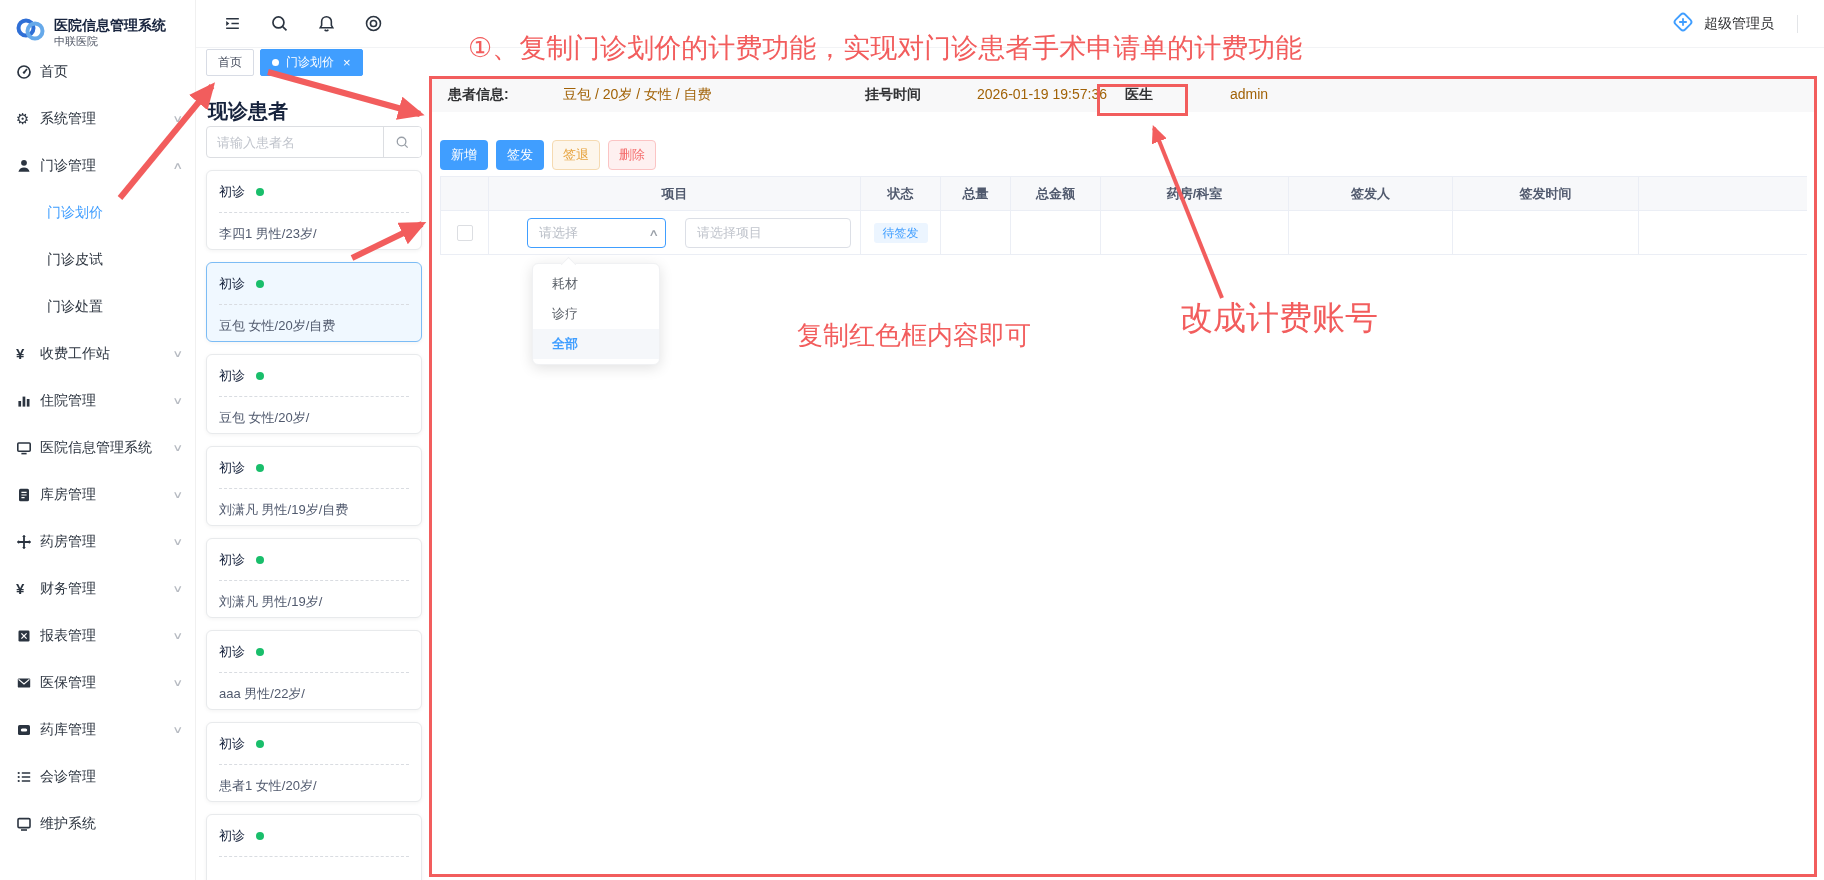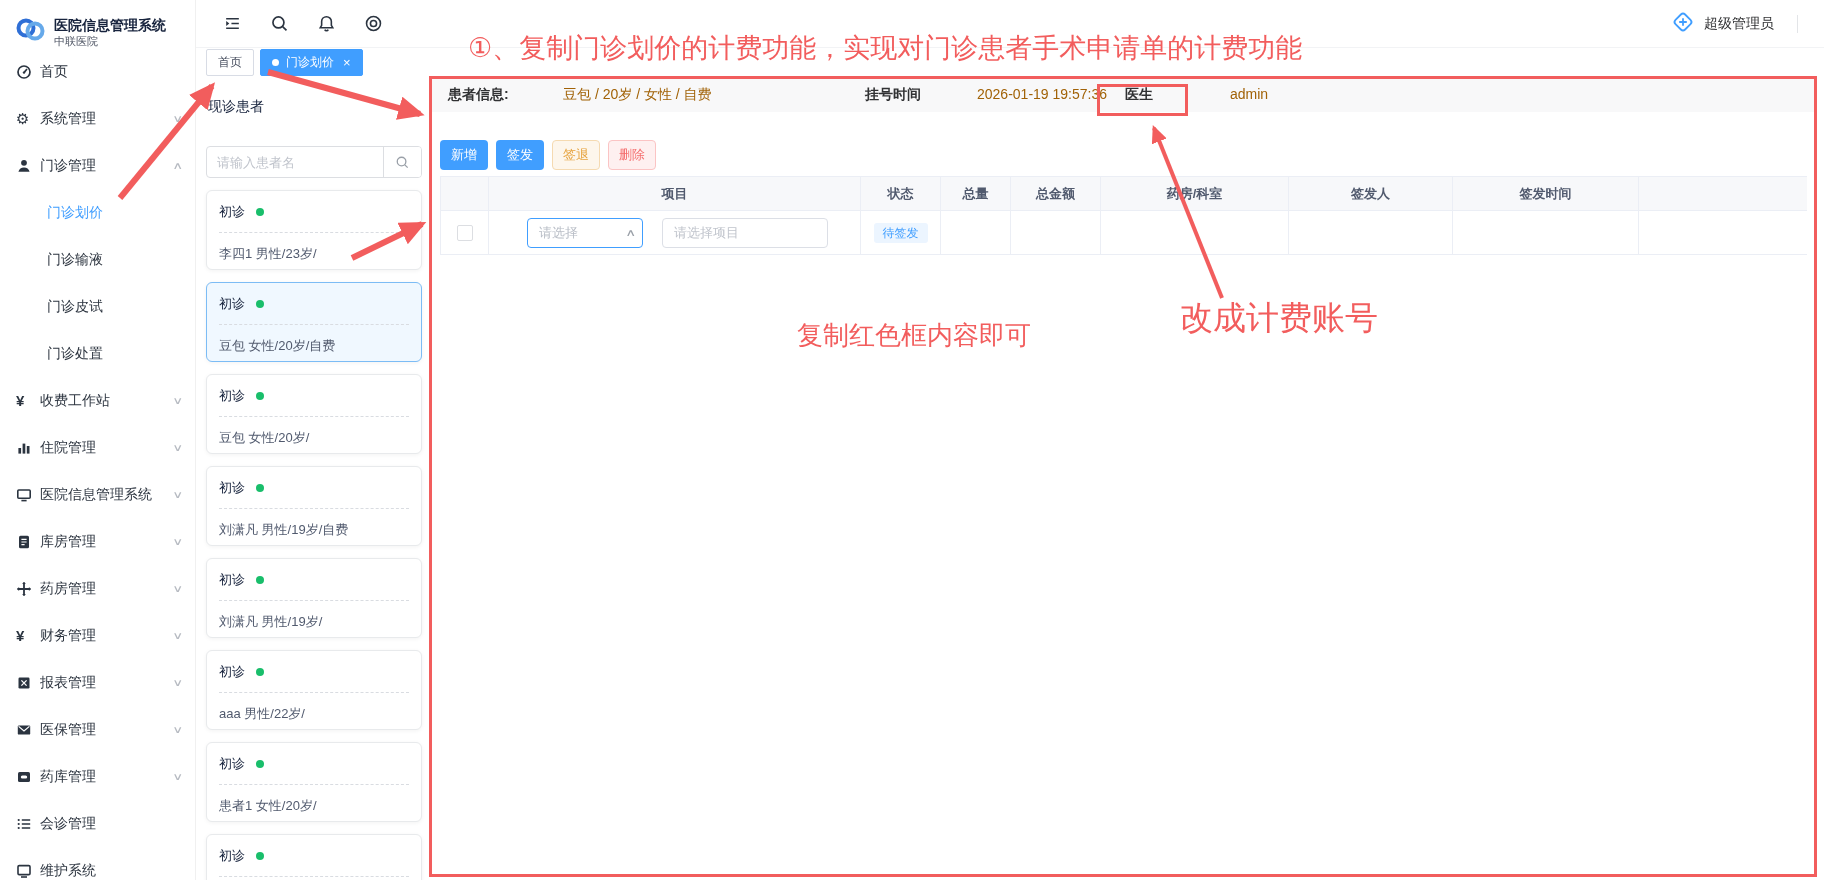--- a/index.html
+++ b/index.html
@@ -32,21 +32,21 @@
   .tabbar{position:absolute;left:196px;top:48px;width:1628px;height:28px;background:#fff;
           display:flex;align-items:center;gap:6px;padding-left:10px;box-sizing:border-box;}
   .tab{height:25px;padding:0 11px;font-size:12px;display:inline-flex;align-items:center;
        border:1px solid #d8dce5;color:#495060;background:#fff;border-radius:2px;cursor:pointer;white-space:nowrap;}
   .tab.active{background:#409eff;border-color:#409eff;color:#fff;gap:7px;}
   .tab .dot{width:7px;height:7px;border-radius:50%;background:#fff;}
   .tab .close{margin-left:2px;font-size:13px;line-height:1;}
   
   .ppanel{position:absolute;left:196px;top:76px;width:234px;height:804px;background:#fff;
           padding:10px 8px 0 10px;box-sizing:border-box;overflow:hidden;}
-  .pp-title{font-size:14px;font-weight:normal;color:#17233d;margin:12px 0 28px 2px;height:20px;}
+  .pp-title{font-size:20px;font-weight:bold;color:#17233d;margin:12px 0 8px 2px;height:20px;}
   .pp-search{display:flex;height:30px;border:1px solid #dcdee2;border-radius:4px;overflow:hidden;margin-bottom:12px;background:#fff;}
   .pp-search input{flex:1;min-width:0;border:none;outline:none;padding:0 10px;font-size:13px;color:#333;
                    font-family:inherit;background:transparent;}
   .pp-search input::placeholder{color:#c0c4cc;}
   .pp-search .sbtn{width:37px;border-left:1px solid #dcdee2;display:flex;align-items:center;justify-content:center;
                    color:#9aa0a8;cursor:pointer;background:#fff;}
   .pcard{border:1px solid #e8eaec;border-radius:6px;padding:12px 12px;margin-bottom:12px;background:#fff;
          box-shadow:0 1px 4px rgba(0,0,0,.05);box-sizing:border-box;height:80px;cursor:pointer;}
   .pcard.selected{border-color:#7cbcf5;background:#f0f8ff;}
   .pcard .line1{display:flex;align-items:center;gap:11px;font-size:13px;color:#17233d;
@@ -68,21 +68,21 @@
   .table{position:absolute;left:10px;top:100px;width:1366px;border-top:1px solid #ebeef5;border-left:1px solid #ebeef5;}
   .tr{display:flex;}
   .th,.td{border-right:1px solid #ebeef5;border-bottom:1px solid #ebeef5;box-sizing:border-box;
           display:flex;align-items:center;justify-content:center;}
   .th{height:34px;background:#f7f8fa;font-size:13px;font-weight:bold;color:#515a6e;}
   .td{height:44px;background:#fff;}
   .c0{width:48px;}.c1{width:372px;}.c2{width:80px;}.c3{width:70px;}.c4{width:90px;}
   .c5{width:188px;}.c6{width:164px;}.c7{width:186px;}.c8{width:168px;border-right:none;}
   .td.c1{justify-content:flex-start;padding-left:38px;gap:19px;}
   .checkbox{width:14px;height:14px;border:1px solid #dcdee2;border-radius:2px;background:#fff;cursor:pointer;}
-  .sel{width:116px;height:30px;border:1px solid #409eff;border-radius:4px;display:flex;align-items:center;
+  .sel{width:139px;height:30px;border:1px solid #409eff;border-radius:4px;display:flex;align-items:center;
        padding:0 8px 0 11px;box-sizing:border-box;cursor:pointer;background:#fff;}
   .sel .sel-ph{font-size:13px;color:#b8bdc6;flex:1;}
   .sel .sel-chev{font-size:10px;color:#9aa0a8;transform:scaleX(1.5);}
   .itm-input{width:166px;height:30px;border:1px solid #dcdfe6;border-radius:4px;padding:0 11px;font-size:13px;
              color:#333;box-sizing:border-box;outline:none;font-family:inherit;}
   .itm-input::placeholder{color:#c0c4cc;}
   .badge{background:#ecf5ff;color:#409eff;font-size:12px;padding:4px 9px;border-radius:3px;line-height:1;}
   .dropdown{position:absolute;left:102px;top:187px;width:126px;background:#fff;border:1px solid #f0f1f3;
             border-radius:6px;box-shadow:0 3px 14px rgba(0,0,0,.12);padding:5px 0;z-index:6;}
   .dropdown::before{content:"";position:absolute;top:-5px;left:30px;width:10px;height:10px;background:#fff;
@@ -143,25 +143,20 @@
               <circle cx="8" cy="4.8" r="2.9" fill="#2b3440"></circle>
               <path d="M2.4 13.8c.6-3 2.9-4.4 5.6-4.4s5 1.4 5.6 4.4z" fill="#2b3440"></path>
             </svg>
           </span>
     <span class="mi-label">门诊管理</span>
     <span class="chev">∧</span>
   </div>
         <div class="menu-item child active">
 
     <span class="mi-label">门诊划价</span>
-
-  </div>
-        <div class="menu-item child">
-
-    <span class="mi-label">门诊输液</span>
 
   </div>
         <div class="menu-item child">
 
     <span class="mi-label">门诊皮试</span>
 
   </div>
         <div class="menu-item child">
 
     <span class="mi-label">门诊处置</span>
@@ -443,20 +438,25 @@
           </div>
         <div class="td c3"></div>
           <div class="td c4"></div>
           <div class="td c5"></div>
         <div class="td c6"></div>
           <div class="td c7"></div>
           <div class="td c8"></div>
       </div>
     </div>
 
+    <div class="dropdown" id="dropdown">
+        <div class="dd-opt">耗材</div>
+        <div class="dd-opt">诊疗</div>
+        <div class="dd-opt selected">全部</div>
+      </div>
   </div>
 
   <div class="red-rect"></div>
   <div class="red-box-doctor"></div>
   <div class="rnote rnote1">①、复制门诊划价的计费功能，实现对门诊患者手术申请单的计费功能</div>
   <div class="rnote rnote2">复制红色框内容即可</div>
   <div class="rnote rnote3">改成计费账号</div>
   <svg class="arrows">
     <defs>
       <marker id="ah" markerWidth="5" markerHeight="5" refX="3.6" refY="2" orient="auto">

